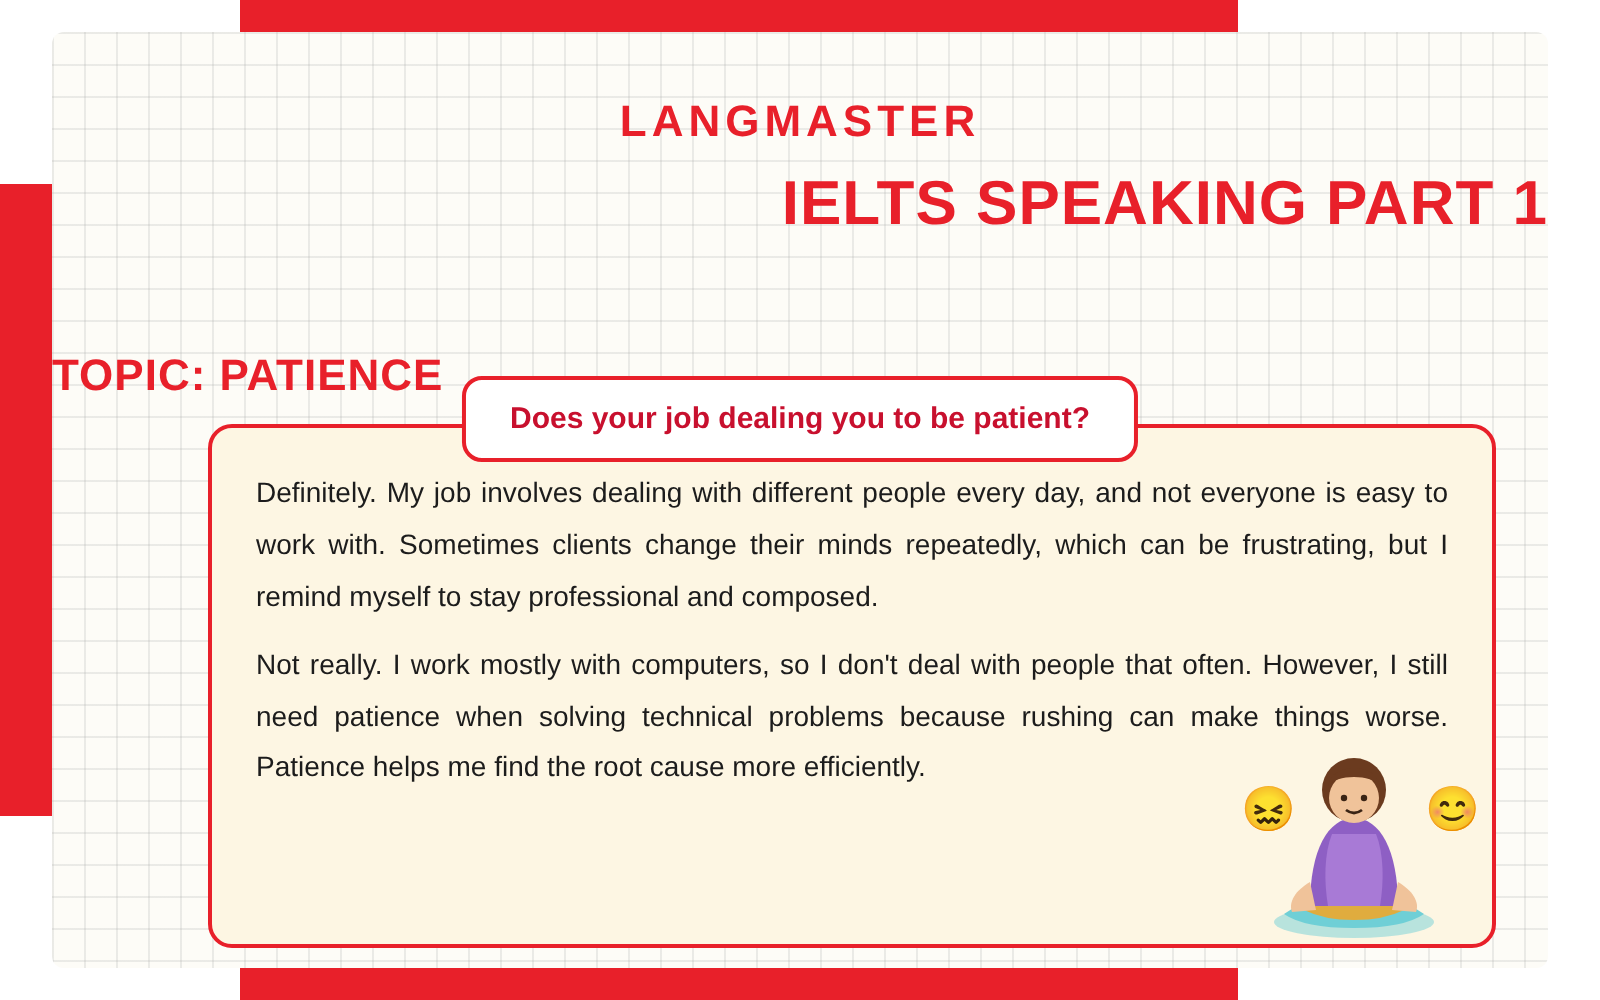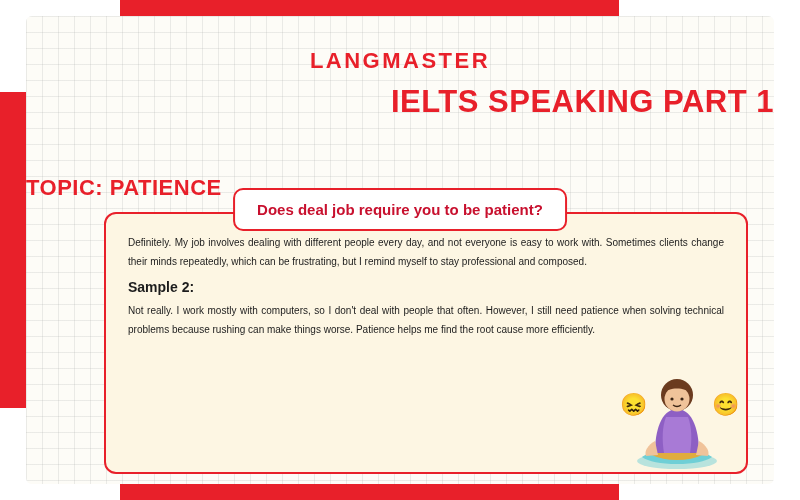--- a/index.html
+++ b/index.html
@@ -110,21 +110,21 @@
     overflow: hidden;
   }
 
   .sample-label {
     font-size: 14px;
     font-weight: bold;
     color: #1c1c1c;
     margin-bottom: 7px;
   }
   .sample-text {
-    font-size: 10px;
+    font-size: 14px;
     color: #1c1c1c;
     line-height: 1.85;
     text-align: justify;
     margin-bottom: 8px;
   }
   .sample-block:last-child .sample-text { margin-bottom: 0; }
 
   
   .hourglass {
     position: absolute;
@@ -173,28 +173,27 @@
     <svg class="hourglass" viewBox="0 0 92 120">
       <g fill="none" stroke="#d8d2c4" stroke-width="3">
         <path d="M16 6 H76"></path>
         <path d="M16 114 H76"></path>
         <path d="M22 6 C22 34, 46 48, 46 60 C46 72, 22 86, 22 114"></path>
         <path d="M70 6 C70 34, 46 48, 46 60 C46 72, 70 86, 70 114"></path>
       </g>
       <path d="M26 100 C26 86, 46 74, 46 62 C46 74, 66 86, 66 100 Z" fill="#e5e0d4" opacity="0.75"></path>
     </svg>
 
-    <div class="question">Does deal job require you to be patient?</div>
+    <div class="question">Does your job dealing you to be patient?</div>
 
     <div class="answer-box">
       <div class="sample-block">
         <div class="sample-text">Definitely. My job involves dealing with different people every day, and not everyone is easy to work with. Sometimes clients change their minds repeatedly, which can be frustrating, but I remind myself to stay professional and composed.</div>
       </div>
       <div class="sample-block">
-        <div class="sample-label">Sample 2:</div>
         <div class="sample-text">Not really. I work mostly with computers, so I don't deal with people that often. However, I still need patience when solving technical problems because rushing can make things worse. Patience helps me find the root cause more efficiently.</div>
       </div>
     </div>
 
     <span class="emoji left">😖</span>
     <span class="emoji right">😊</span>
 
     <svg class="figure" viewBox="0 0 110 105">
       <ellipse cx="55" cy="96" rx="40" ry="8" fill="#7fd4d8" opacity="0.55"></ellipse>
       <path d="M20 92 Q55 68 90 92 Q80 99 55 99 Q30 99 20 92 Z" fill="#6fcfd6"></path>

